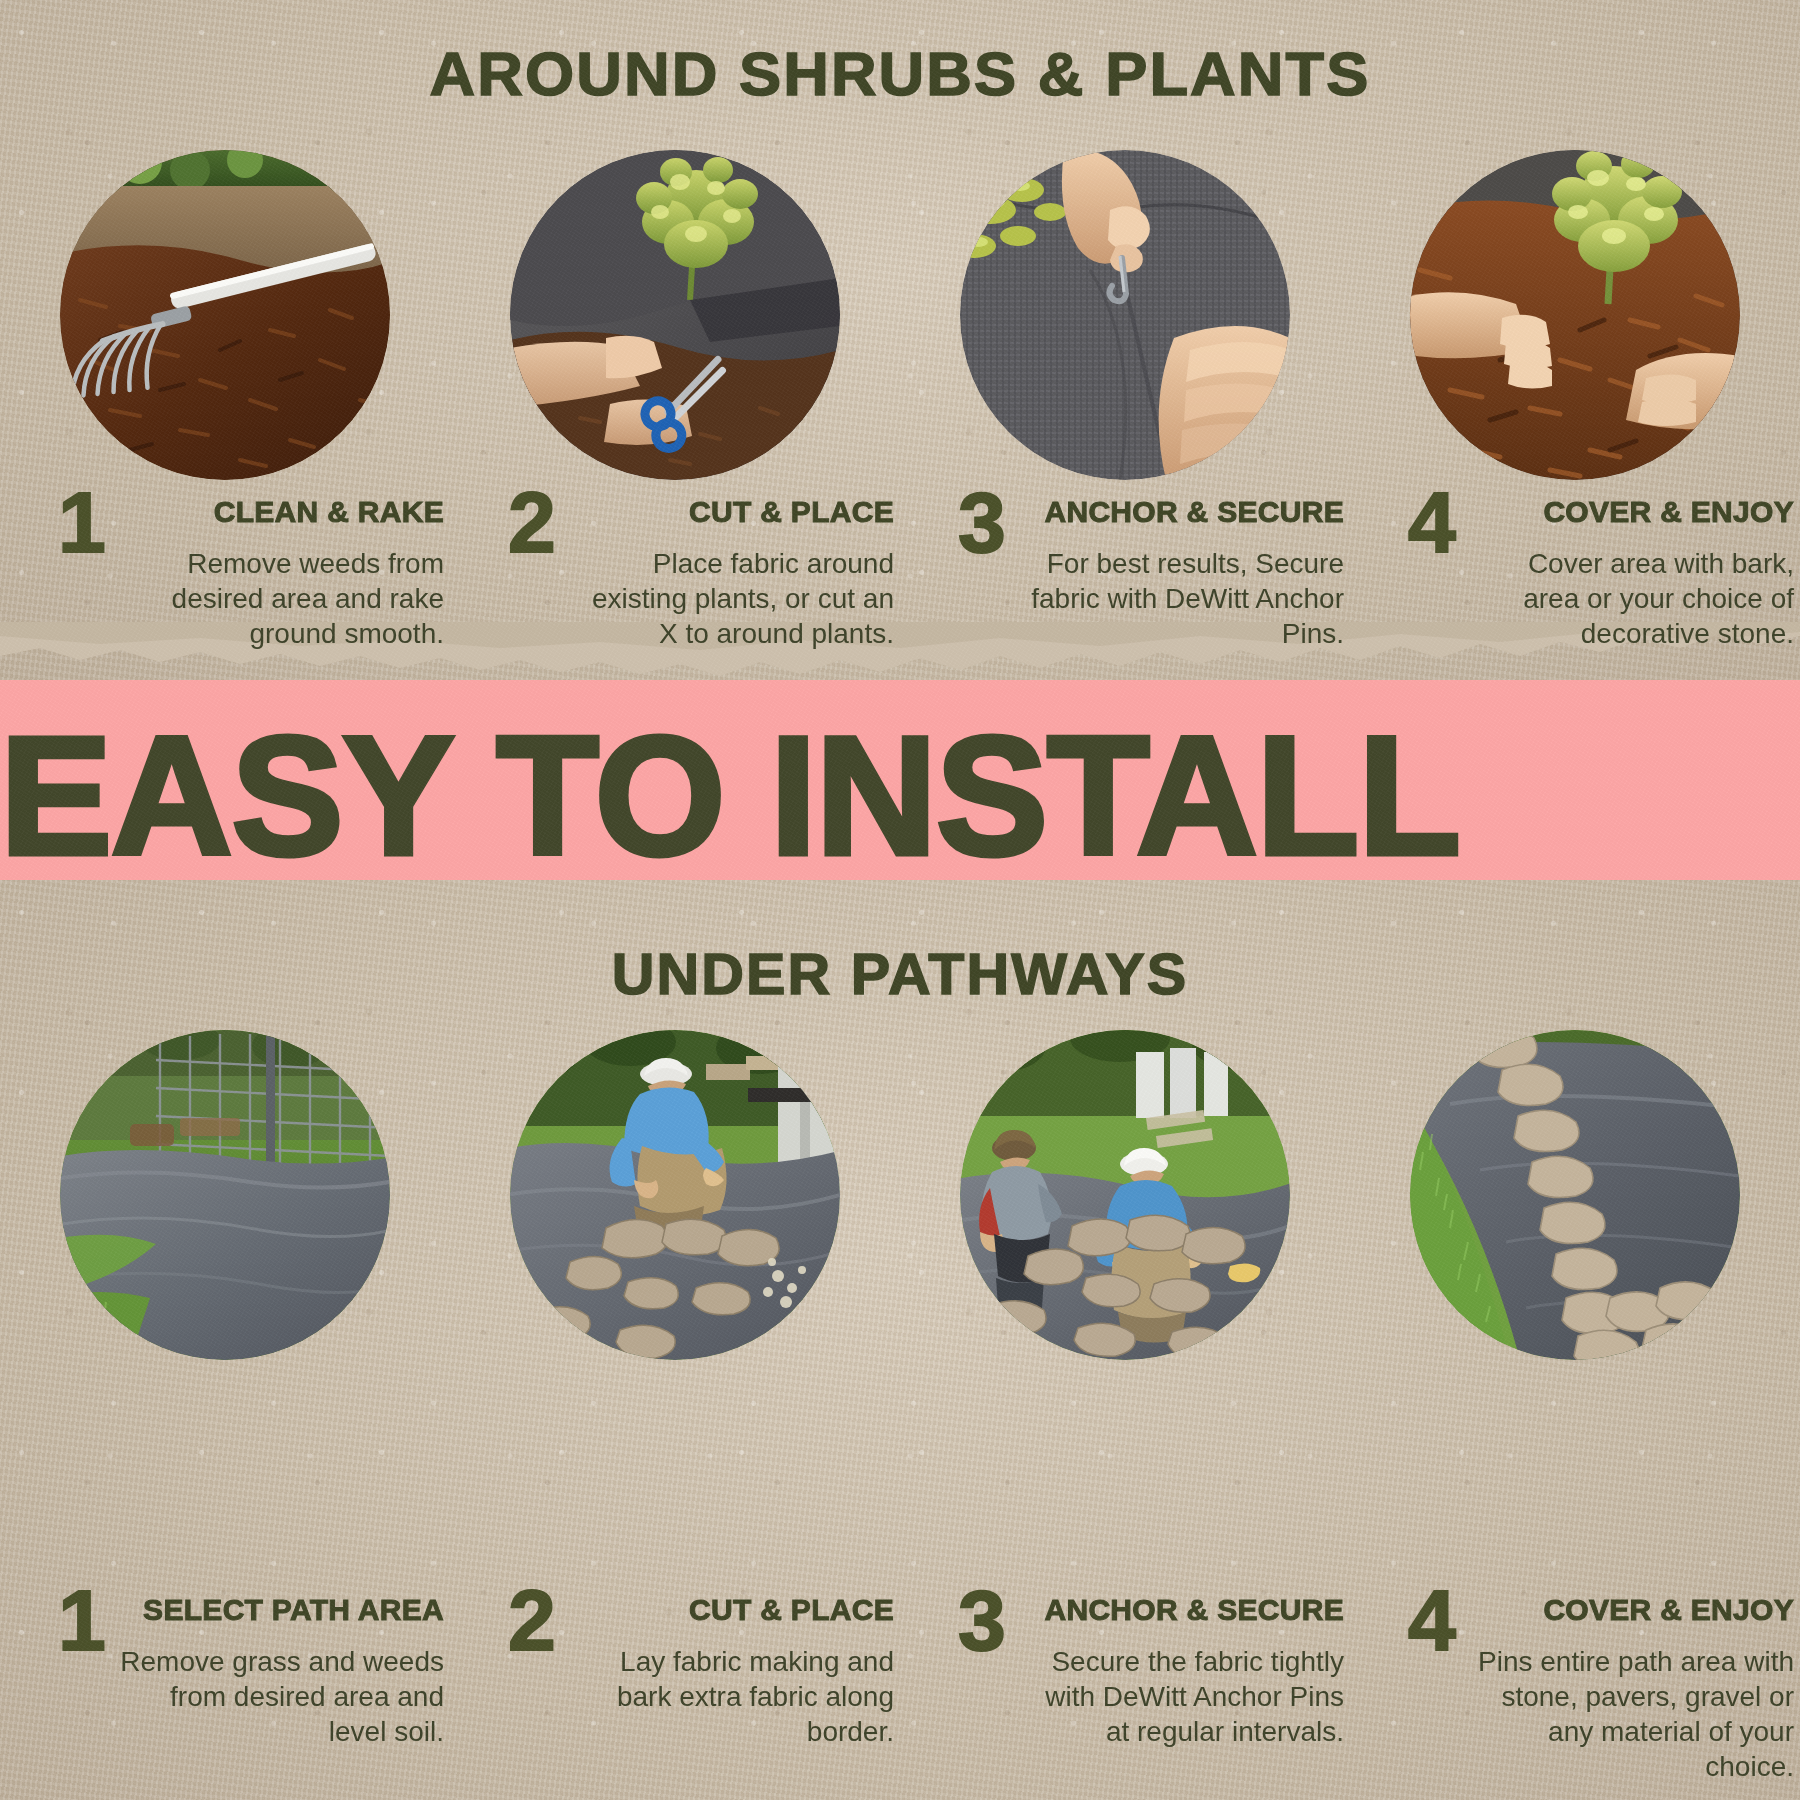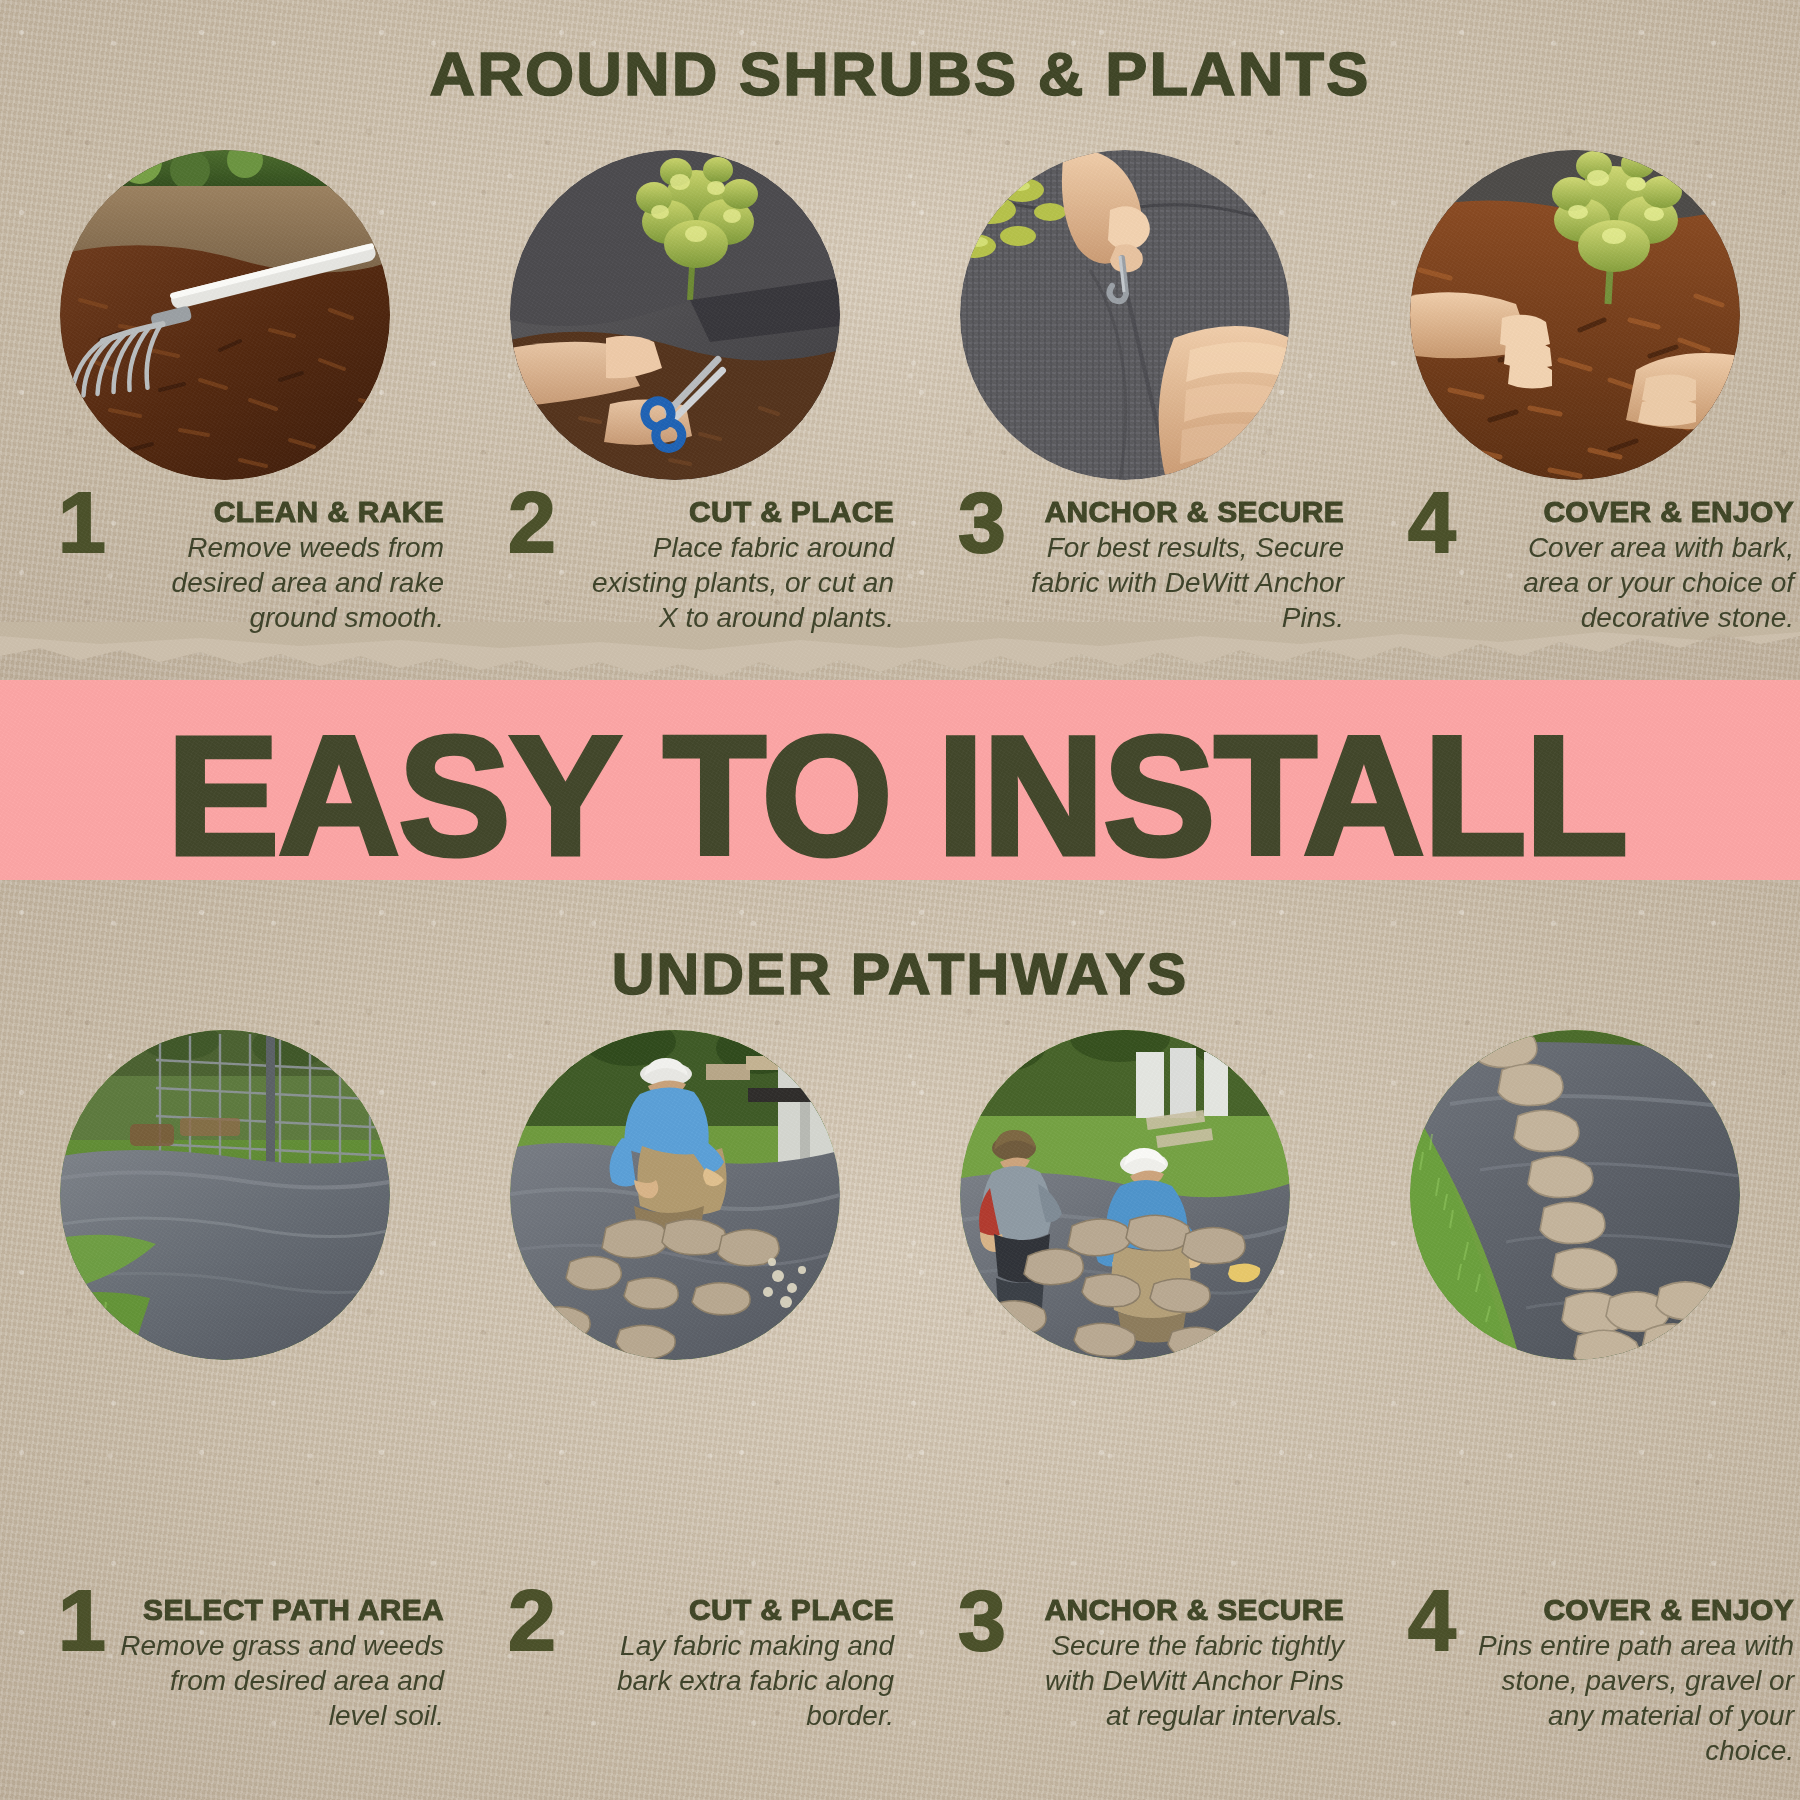--- a/index.html
+++ b/index.html
@@ -62,21 +62,21 @@
     text-transform:uppercase;
     -webkit-text-stroke:1.5px #3f4526;
     transform:scaleX(1.02);
   }
   #title-shrubs   { top:38px; }
   #title-pathways { top:940px; font-size:58px; }
 
   #headline {
     position:absolute;
     top:712px; left:0; width:1794px;
-    text-align:center;
+    text-align:left;
     font-family:"Liberation Sans", sans-serif;
     font-weight:bold;
     font-size:168px;
     line-height:168px;
     letter-spacing:-1px;
     color:#41462a;
     -webkit-text-stroke:5px #41462a;
     text-transform:uppercase;
     white-space:nowrap;
   }
@@ -148,22 +148,21 @@
     text-transform:uppercase;
     white-space:nowrap;
   }
 
   .step-desc {
     font-family:"Liberation Sans", sans-serif;
     font-weight:normal;
     font-size:28px;
     line-height:35px;
     color:#3d4229;
-    margin-top:2px;
-    font-style:italic;
+    margin-top:18px;
   }
 
   
   #grain {
     position:absolute; inset:0;
     pointer-events:none;
     opacity:.20;
     background-image:
       repeating-linear-gradient(33deg, rgba(255,255,255,.12) 0 1px, rgba(90,78,60,.05) 1px 3px),
       repeating-linear-gradient(121deg, rgba(255,255,255,.08) 0 1px, rgba(90,78,60,.04) 1px 4px);

